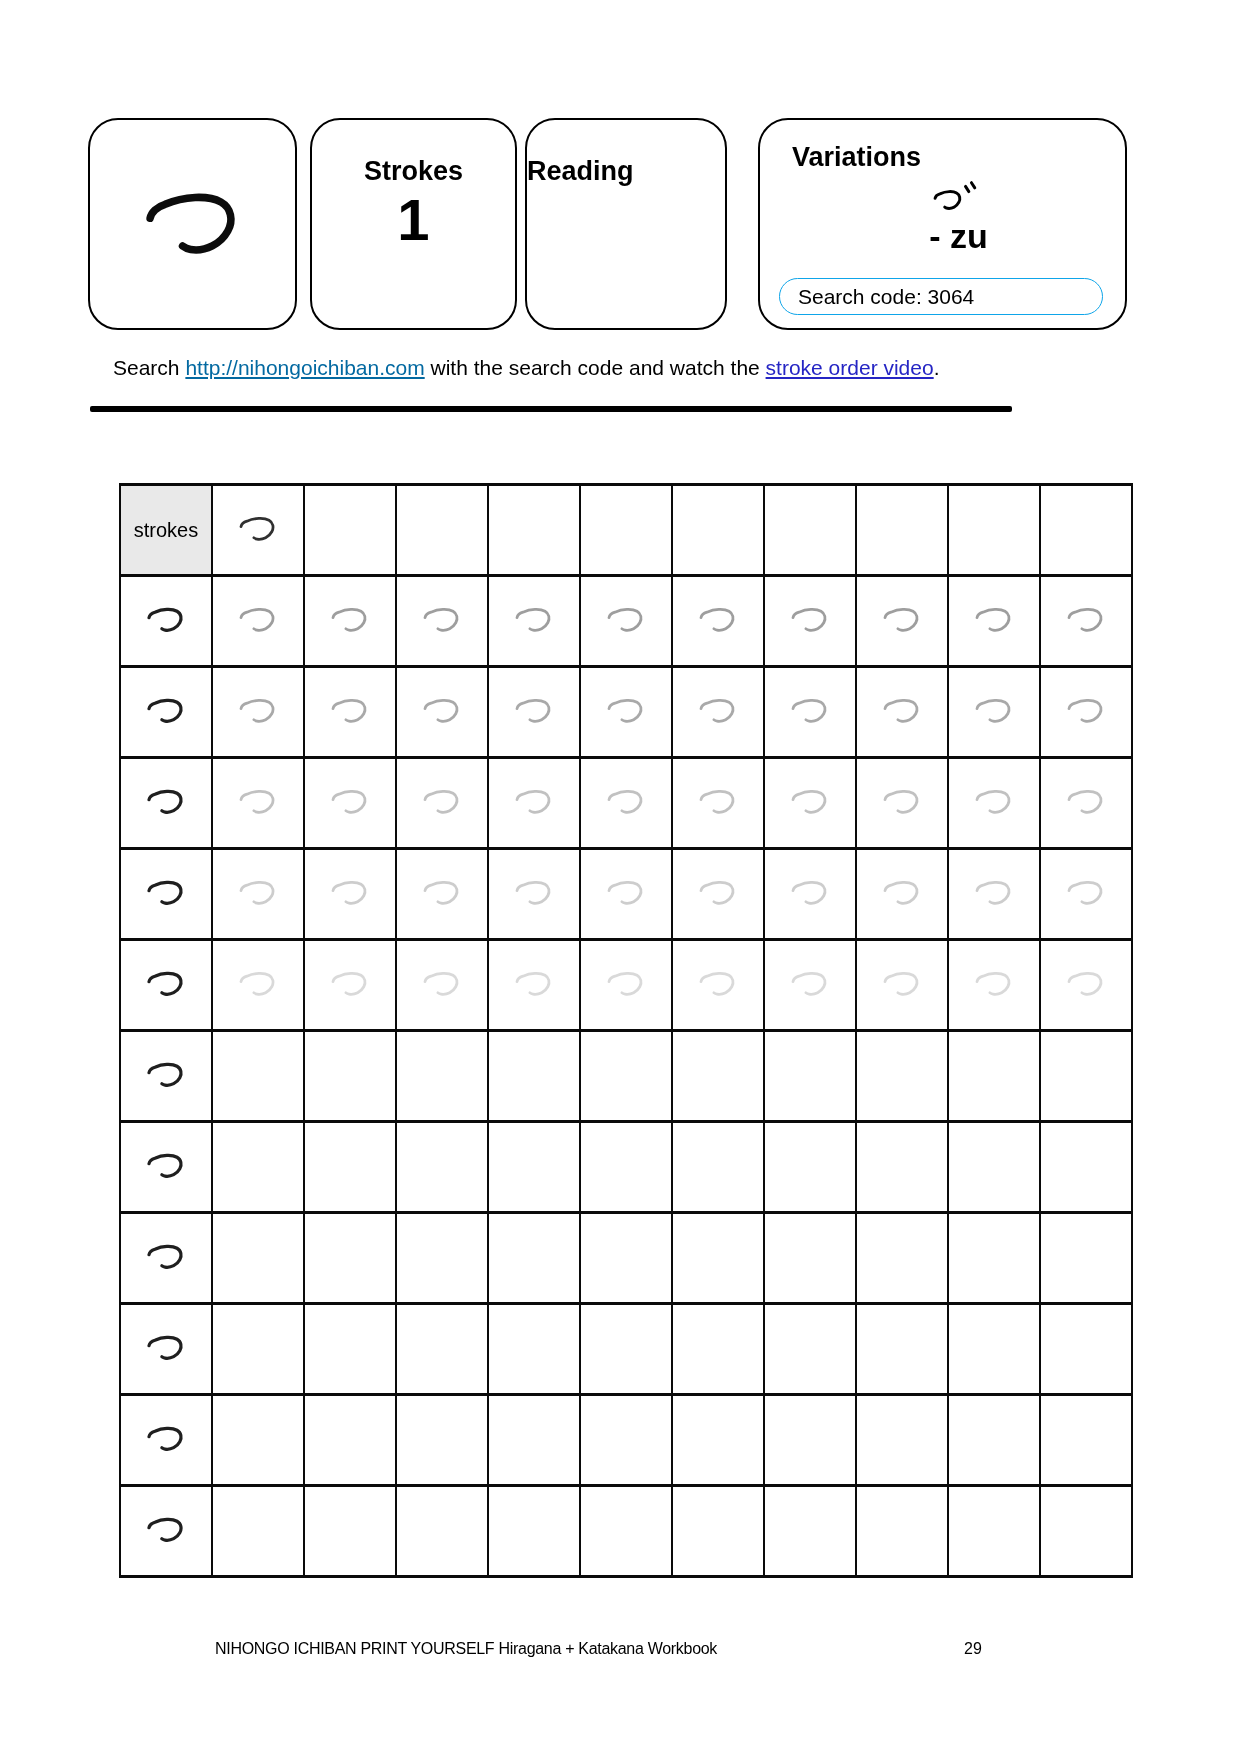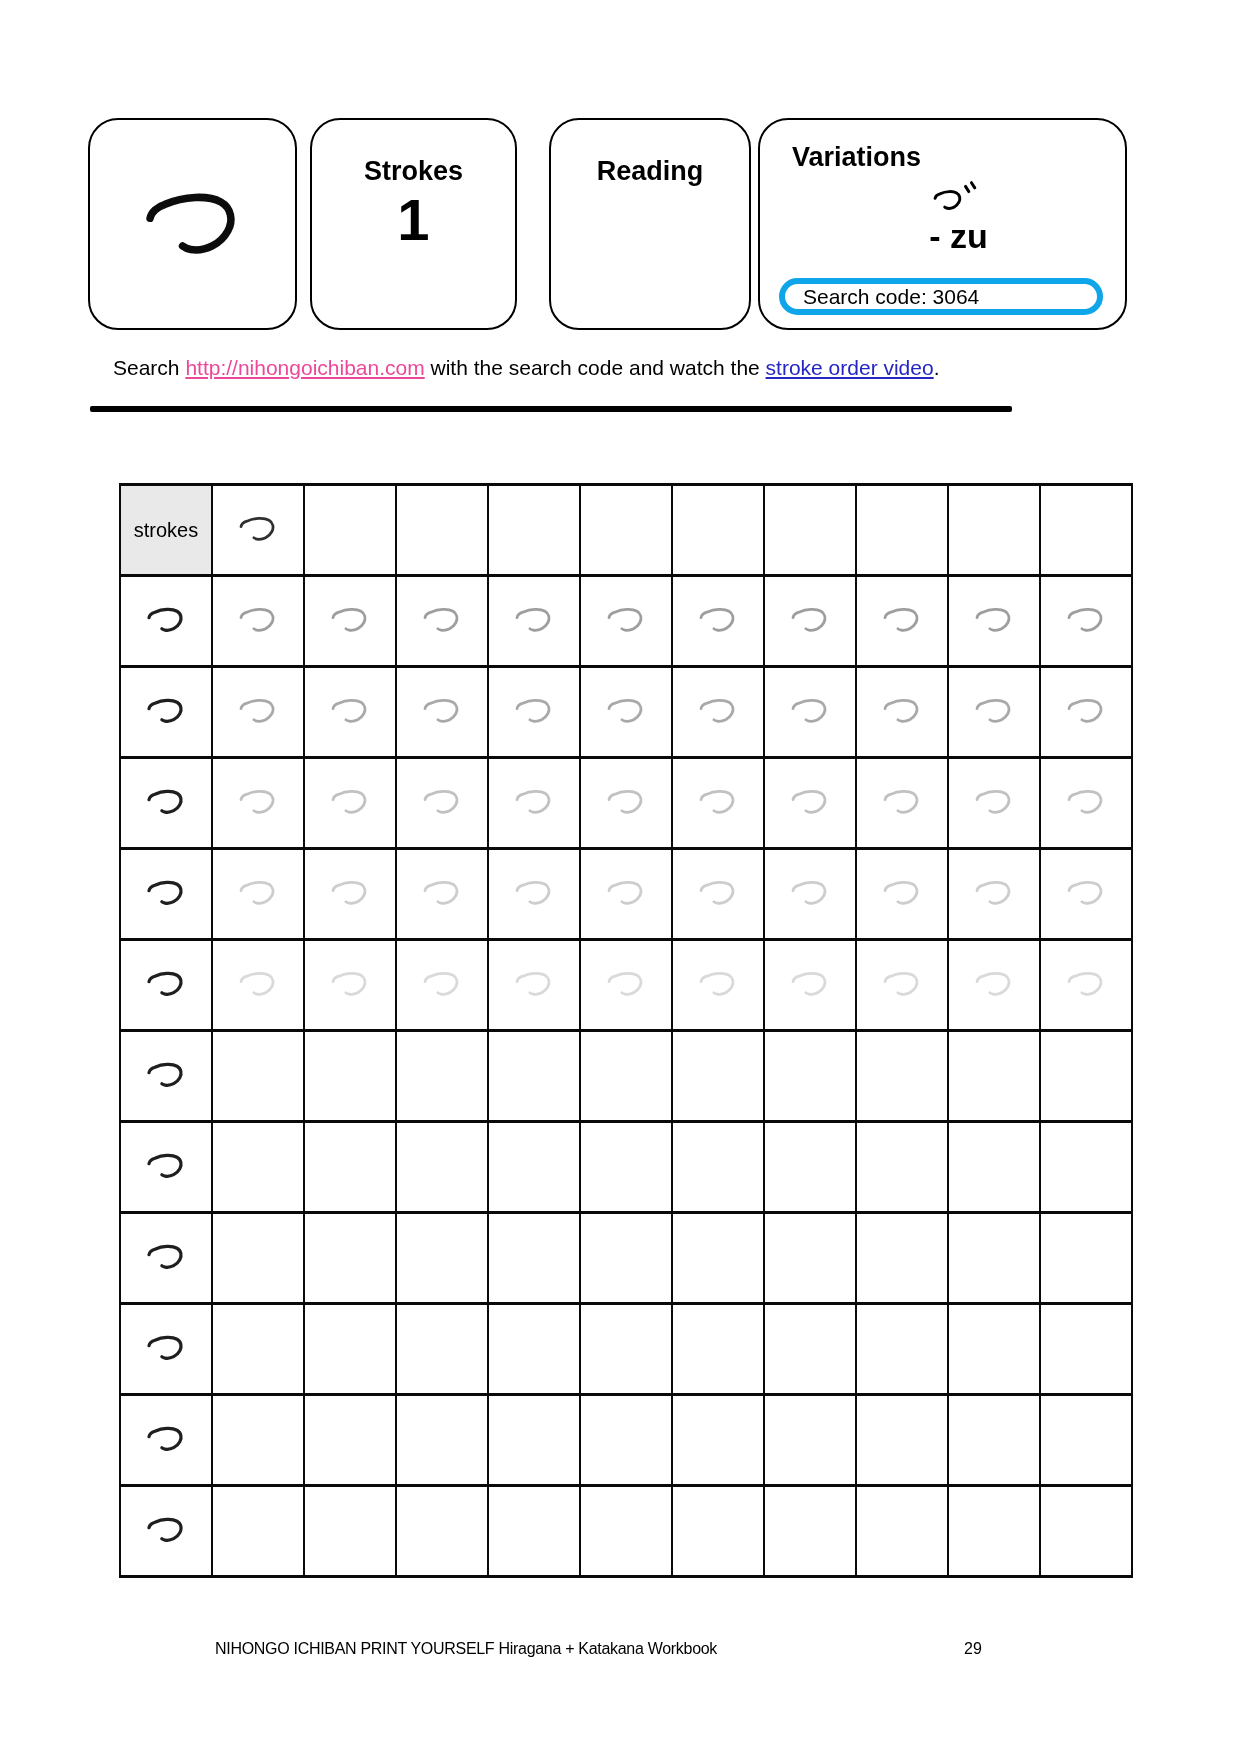--- a/index.html
+++ b/index.html
@@ -12,32 +12,32 @@
     overflow:hidden;
   }
   
   .box{
     position:absolute;top:118px;height:212px;
     border:2.5px solid #000;border-radius:30px;
     background:#fff;box-sizing:border-box;
   }
   .char-box{left:88px;width:209px;display:flex;align-items:center;justify-content:center;}
   .strokes-box{left:310px;width:207px;text-align:center;}
-  .reading-box{left:549px;width:202px;text-align:center;}
+  .reading-box{left:525px;width:202px;}
   .variations-box{left:758px;width:369px;}
   .box-label{font-weight:bold;font-size:27px;margin-top:36px;}
   .variations-box .box-label{margin-left:32px;text-align:left;margin-top:22px;}
   .strokes-value{font-weight:bold;font-size:58px;margin-top:4px;line-height:1;}
   .reading-value{font-weight:bold;font-size:66px;margin-top:2px;line-height:1;letter-spacing:-1px;}
   .variation-row{display:flex;align-items:center;margin:6px 0 0 32px;flex-direction:column;}
   .variation-row .kana-svg{width:46px;height:40px;margin-right:10px;}
   .variation-latin{font-weight:bold;font-size:34px;line-height:1;}
   .search-pill{
     position:absolute;left:19px;right:22px;bottom:13px;height:37px;
-    border:6px solid #0ea5e9;border-radius:19px;
+    border:1px solid #0ea5e9;border-radius:19px;
     display:flex;align-items:center;box-sizing:border-box;
     padding-left:18px;font-size:21px;text-align:center;
   }
   .sr{position:absolute;width:1px;height:1px;overflow:hidden;clip:rect(0 0 0 0);white-space:nowrap;}
   
   .instruction{
     position:absolute;left:113px;top:356px;margin:0;
     font-size:21px;white-space:nowrap;
   }
   .instruction a{text-decoration:underline;cursor:pointer;}
@@ -95,21 +95,21 @@
         <path d="M11 48 C12 43 17 38 24 36 C40 29 59 28 69 34 C78 39 80 50 75 59 C69 70 57 77 44 75 C41 74.5 39 73.5 37 72" fill="none" stroke="#000" stroke-width="8" stroke-linecap="round"></path>
         <path d="M93 16 L102 30 M109 6 L118 20" fill="none" stroke="#000" stroke-width="8" stroke-linecap="round"></path>
       </svg>
       <span class="variation-latin">- zu</span>
     </div>
     <div class="search-pill">
       <span>Search code: 3064</span>
     </div>
   </div>
 
-  <p class="instruction"><span>Search </span><a class="site-link" style="color: #ec4899;">http://nihongoichiban.com</a><span> with the search code and watch the </span><a class="video-link" style="color: rgb(37, 37, 196); text-decoration: underline;">stroke order video</a><span>.</span></p>
+  <p class="instruction"><span>Search </span><a class="site-link" style="color: #0369a1;">http://nihongoichiban.com</a><span> with the search code and watch the </span><a class="video-link" style="color: rgb(37, 37, 196); text-decoration: underline;">stroke order video</a><span>.</span></p>
 
   <div class="divider"></div>
 
   <div class="grid">
       <div class="cell label-cell">
         <span>strokes</span>
       </div>
       <div class="cell">
         <svg viewBox="0 0 100 100" class="glyph">
           <path d="M13 45 C14 40 19 35 26 33 C42 26 63 25 74 31 C83 36 85 47 80 56 C74 67 61 74 48 72 C45 71.5 43 70.5 41 69" fill="none" stroke="#303030" stroke-width="6" stroke-linecap="round"></path>

